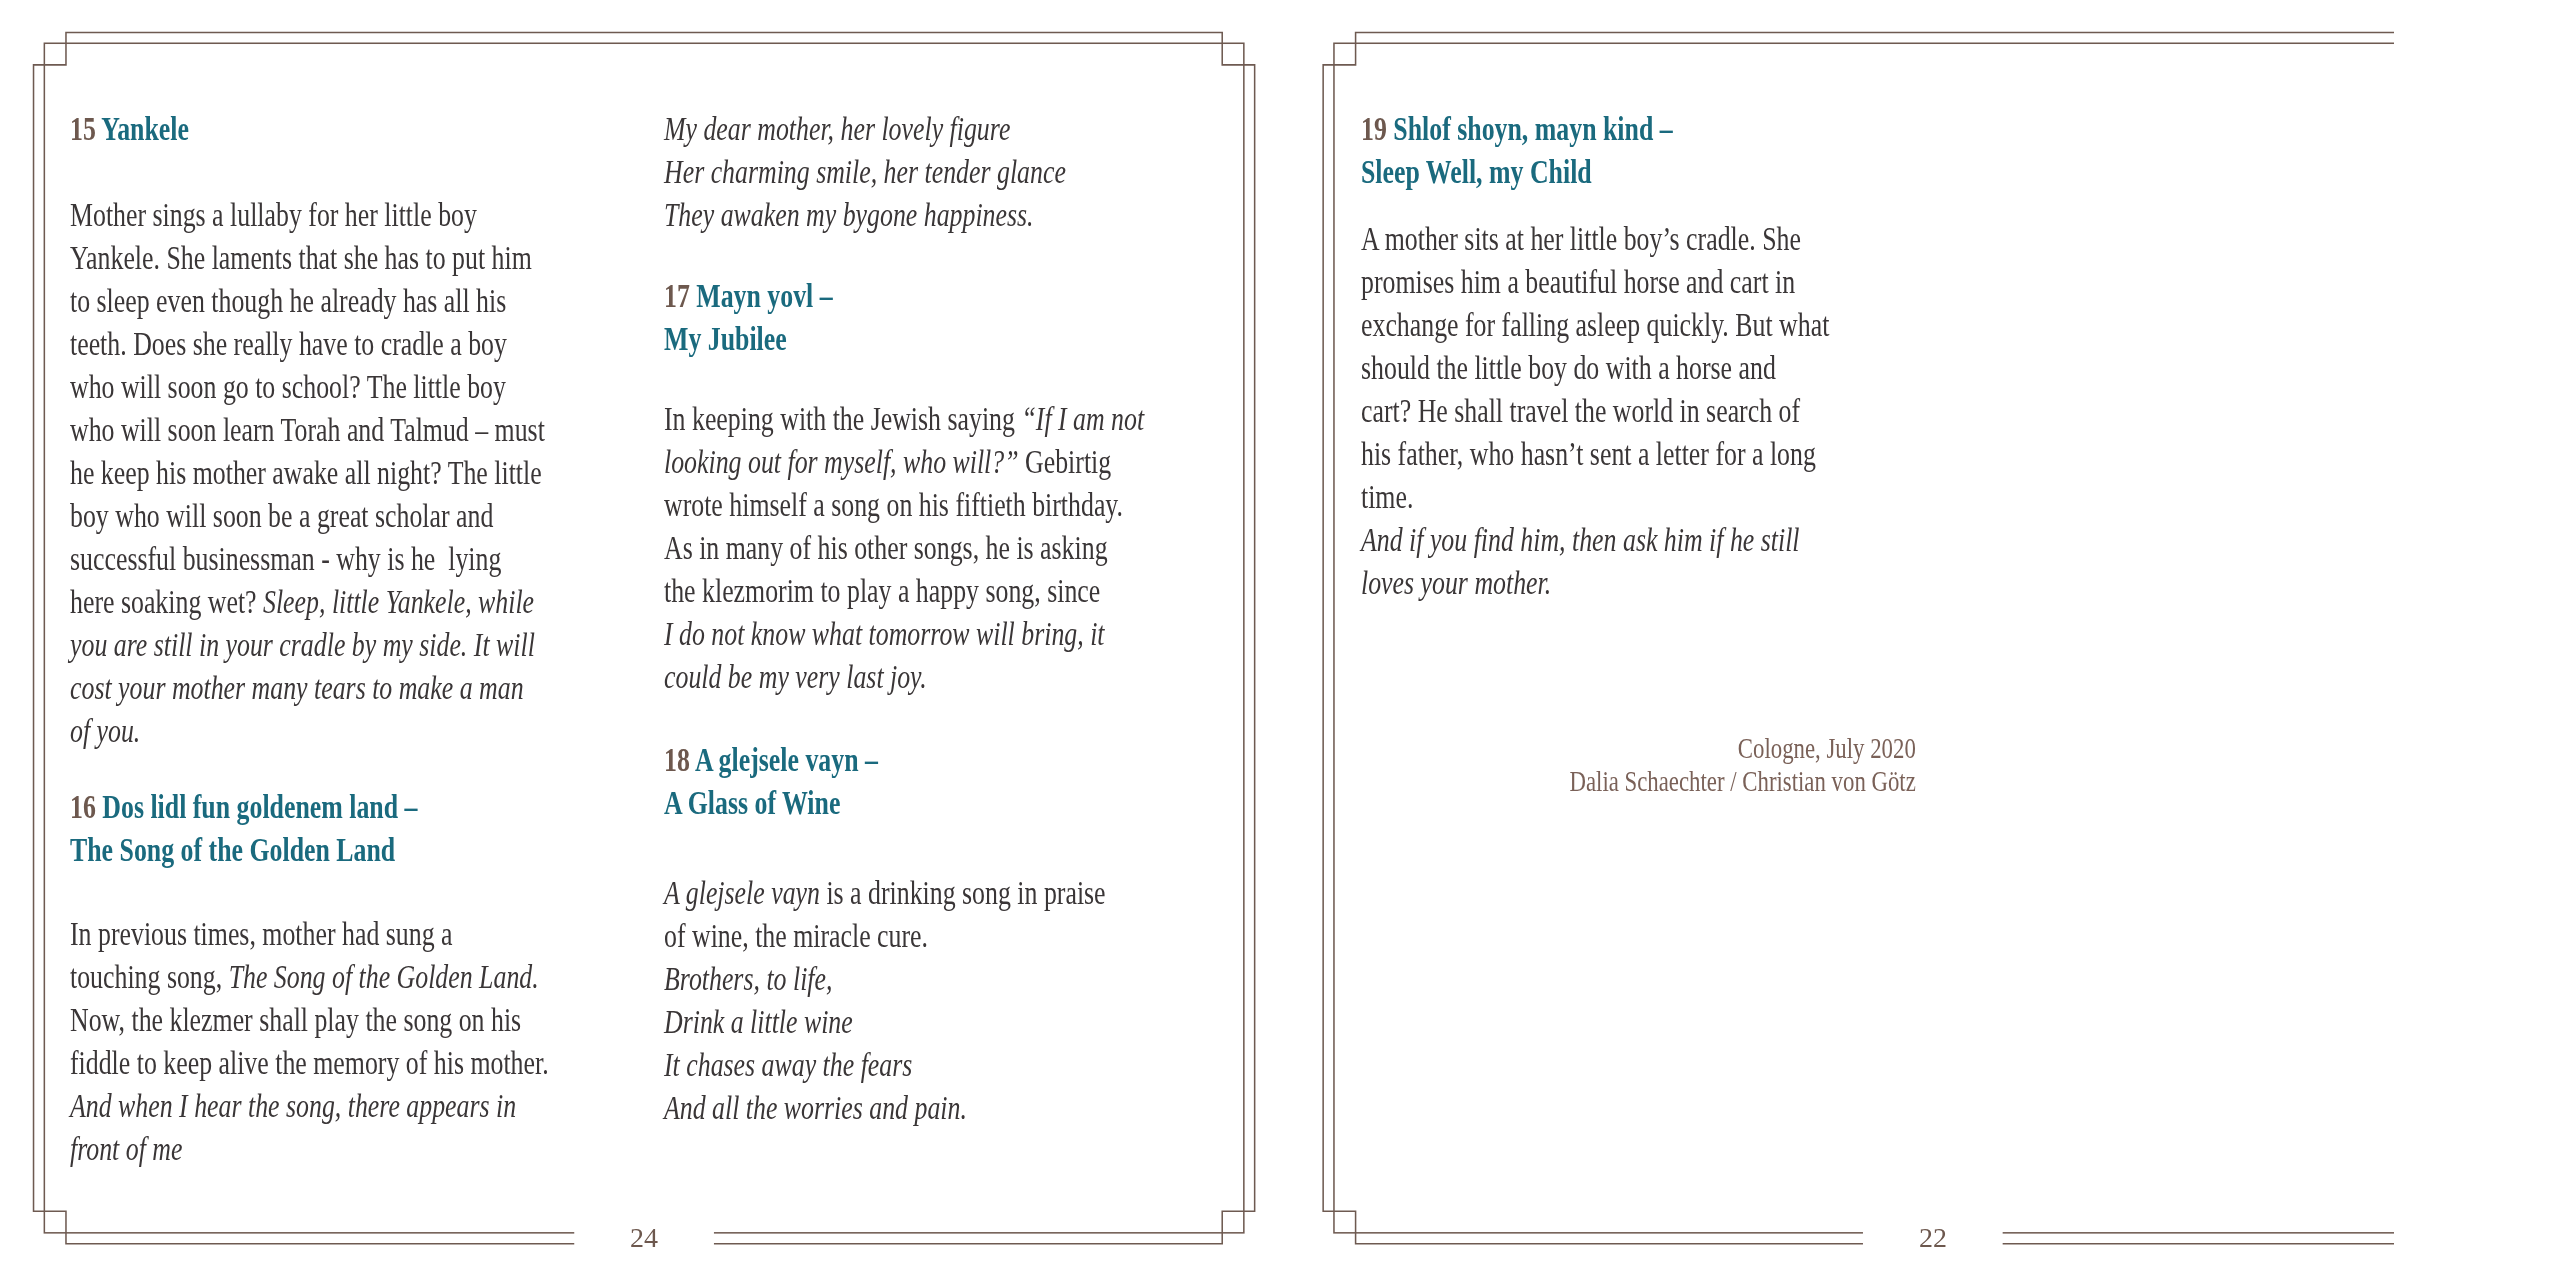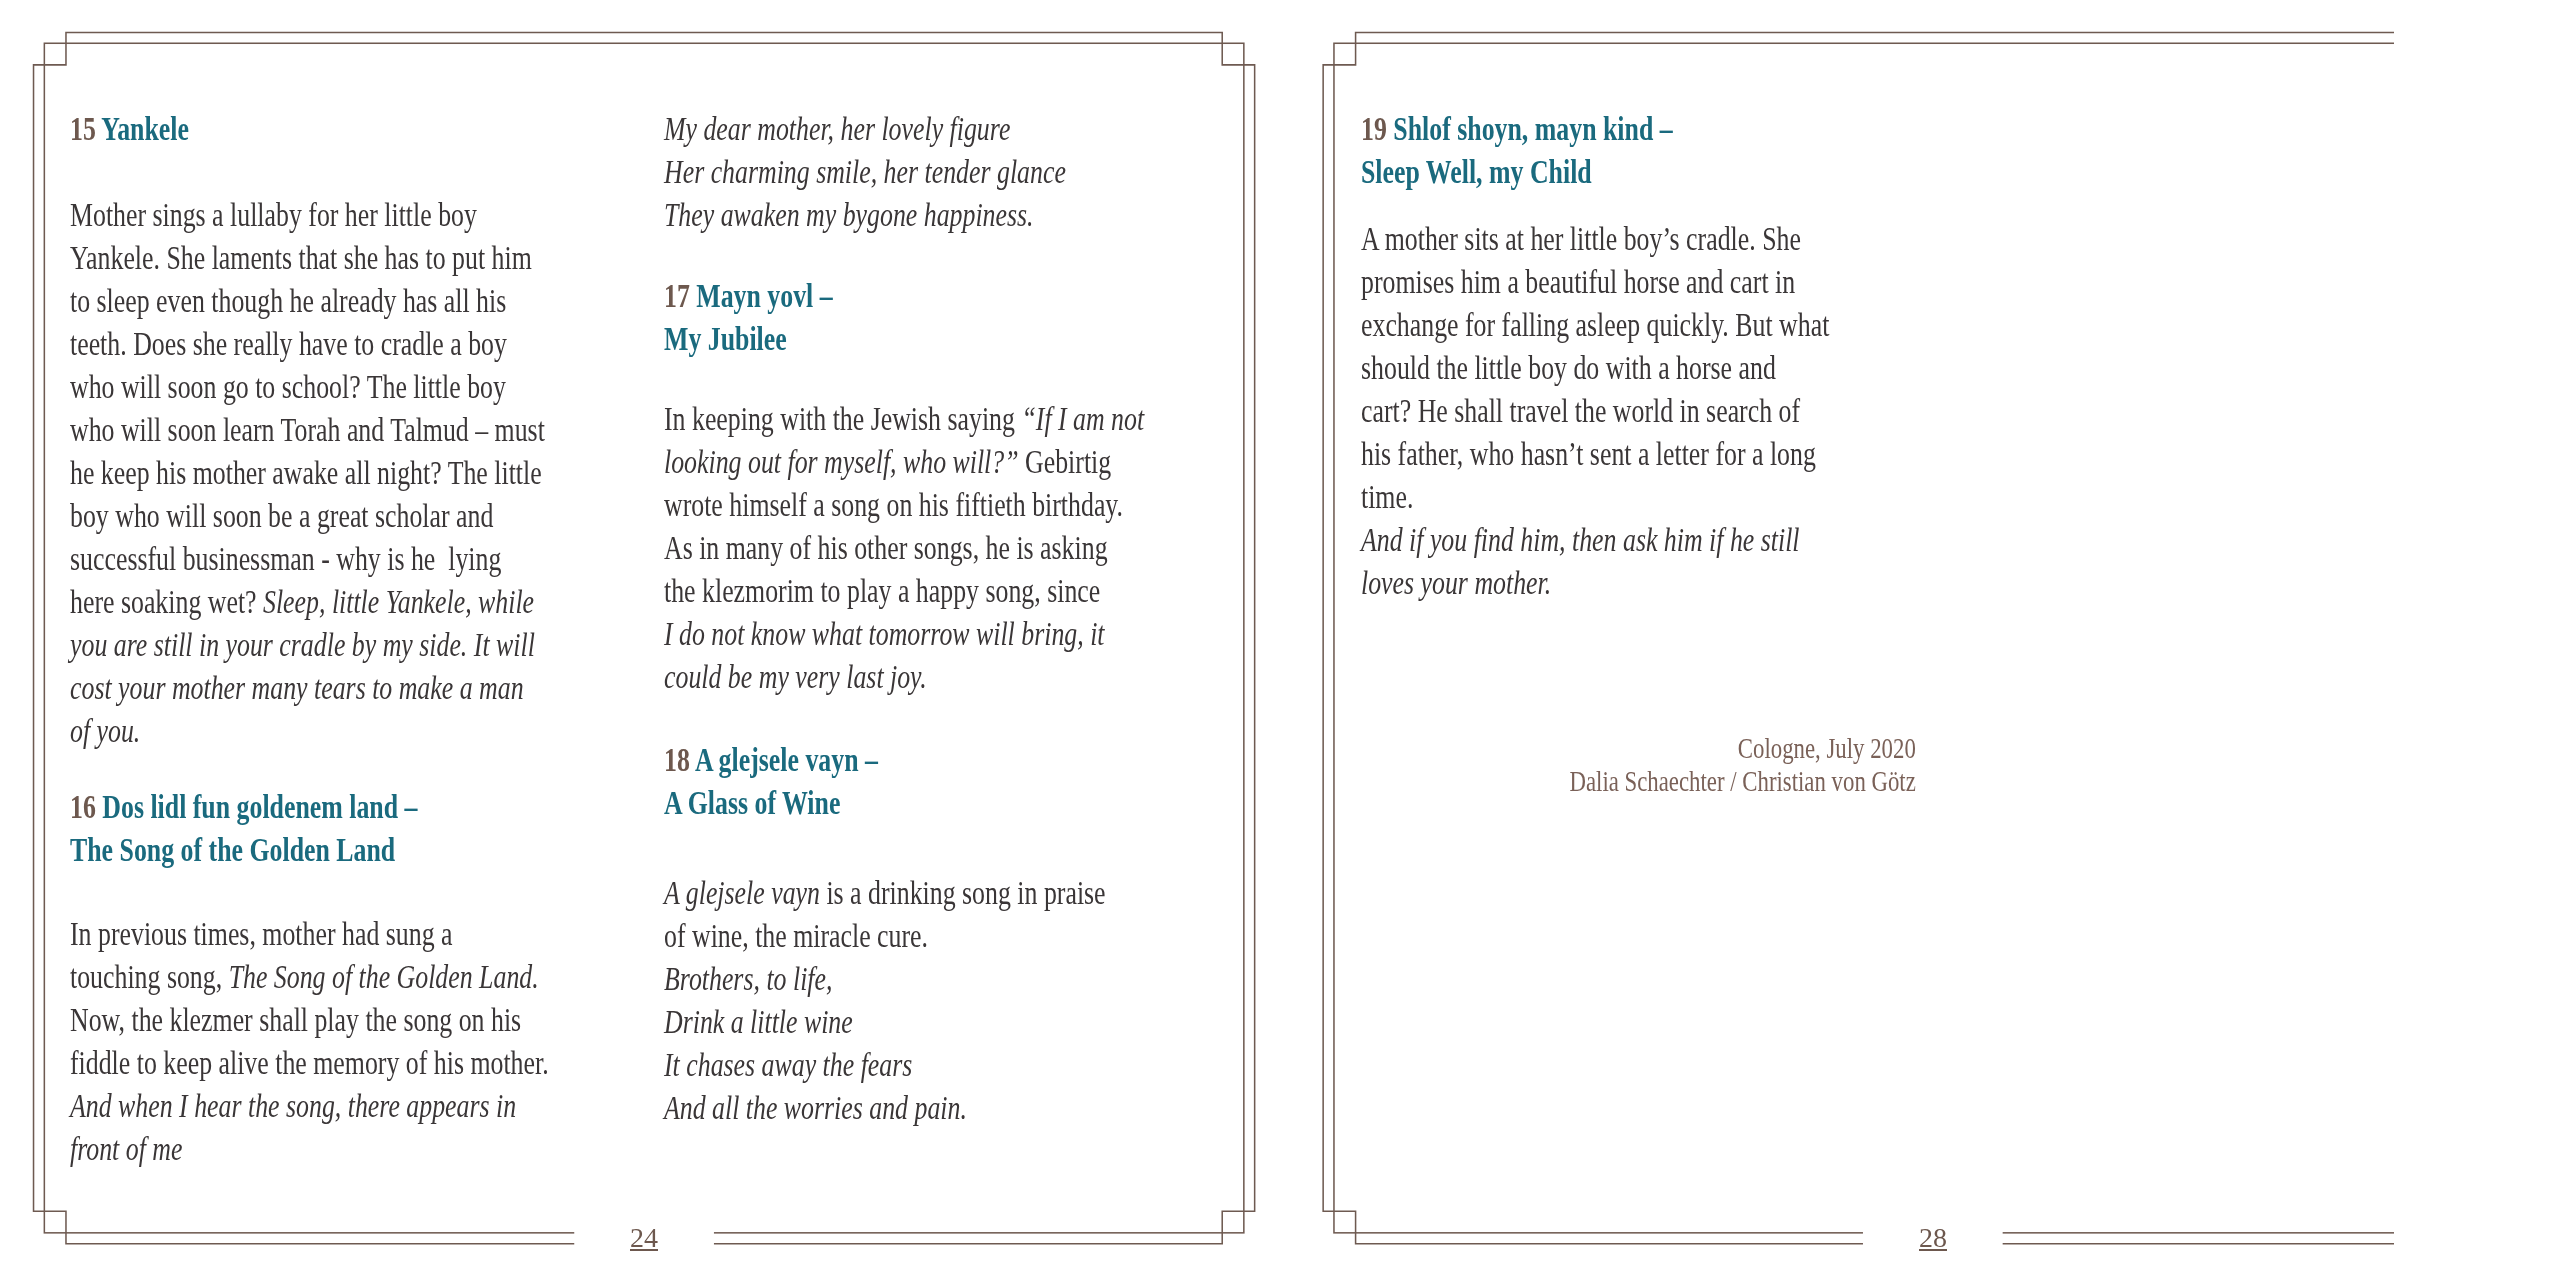--- a/index.html
+++ b/index.html
@@ -29,21 +29,21 @@
   .ttl{color:var(--teal);font-weight:700;}
   .heading{font-weight:700;}
   .credit{
     color:var(--credit-brown);
     font-size:30px;line-height:33px;
     width:730px;text-align:right;
   }
   .pagenum{
     position:absolute;width:140px;height:38px;
     text-align:center;line-height:38px;
-    font-size:28px;color:var(--num-brown);text-decoration:underline;
+    font-size:28px;color:var(--num-brown);
   }
 </style>
 </head>
 <body>
 
 <div class="stage">
 
   <svg class="frame-svg" viewBox="0 0 2858 1417" xmlns="http://www.w3.org/2000/svg">
 
     <path d="M 73,36 H 1356 V 72 H 1392 V 1344 H 1356 V 1380 H 73 V 1344 H 37 V 72 H 73 Z" fill="none" stroke="#6e5a51" stroke-width="1.7"></path>
@@ -141,16 +141,16 @@
       <div class="tl"><span class="it">And if you find him, then ask him if he still</span></div>
       <div class="tl"><span class="it">loves your mother.</span></div>
     </div>
 
   <div class="blk credit" style="left:1361px;top:731px">
       <div class="tl"><span>Cologne, July 2020</span></div>
       <div class="tl"><span>Dalia Schaechter / Christian von Götz</span></div>
     </div>
 
   <div class="pagenum" style="left:574px;top:1219px">24</div>
-  <div class="pagenum" style="left:1863px;top:1219px">28</div>
+  <div class="pagenum" style="left:1863px;top:1219px">22</div>
 
 </div>
 
 
 </body></html>

